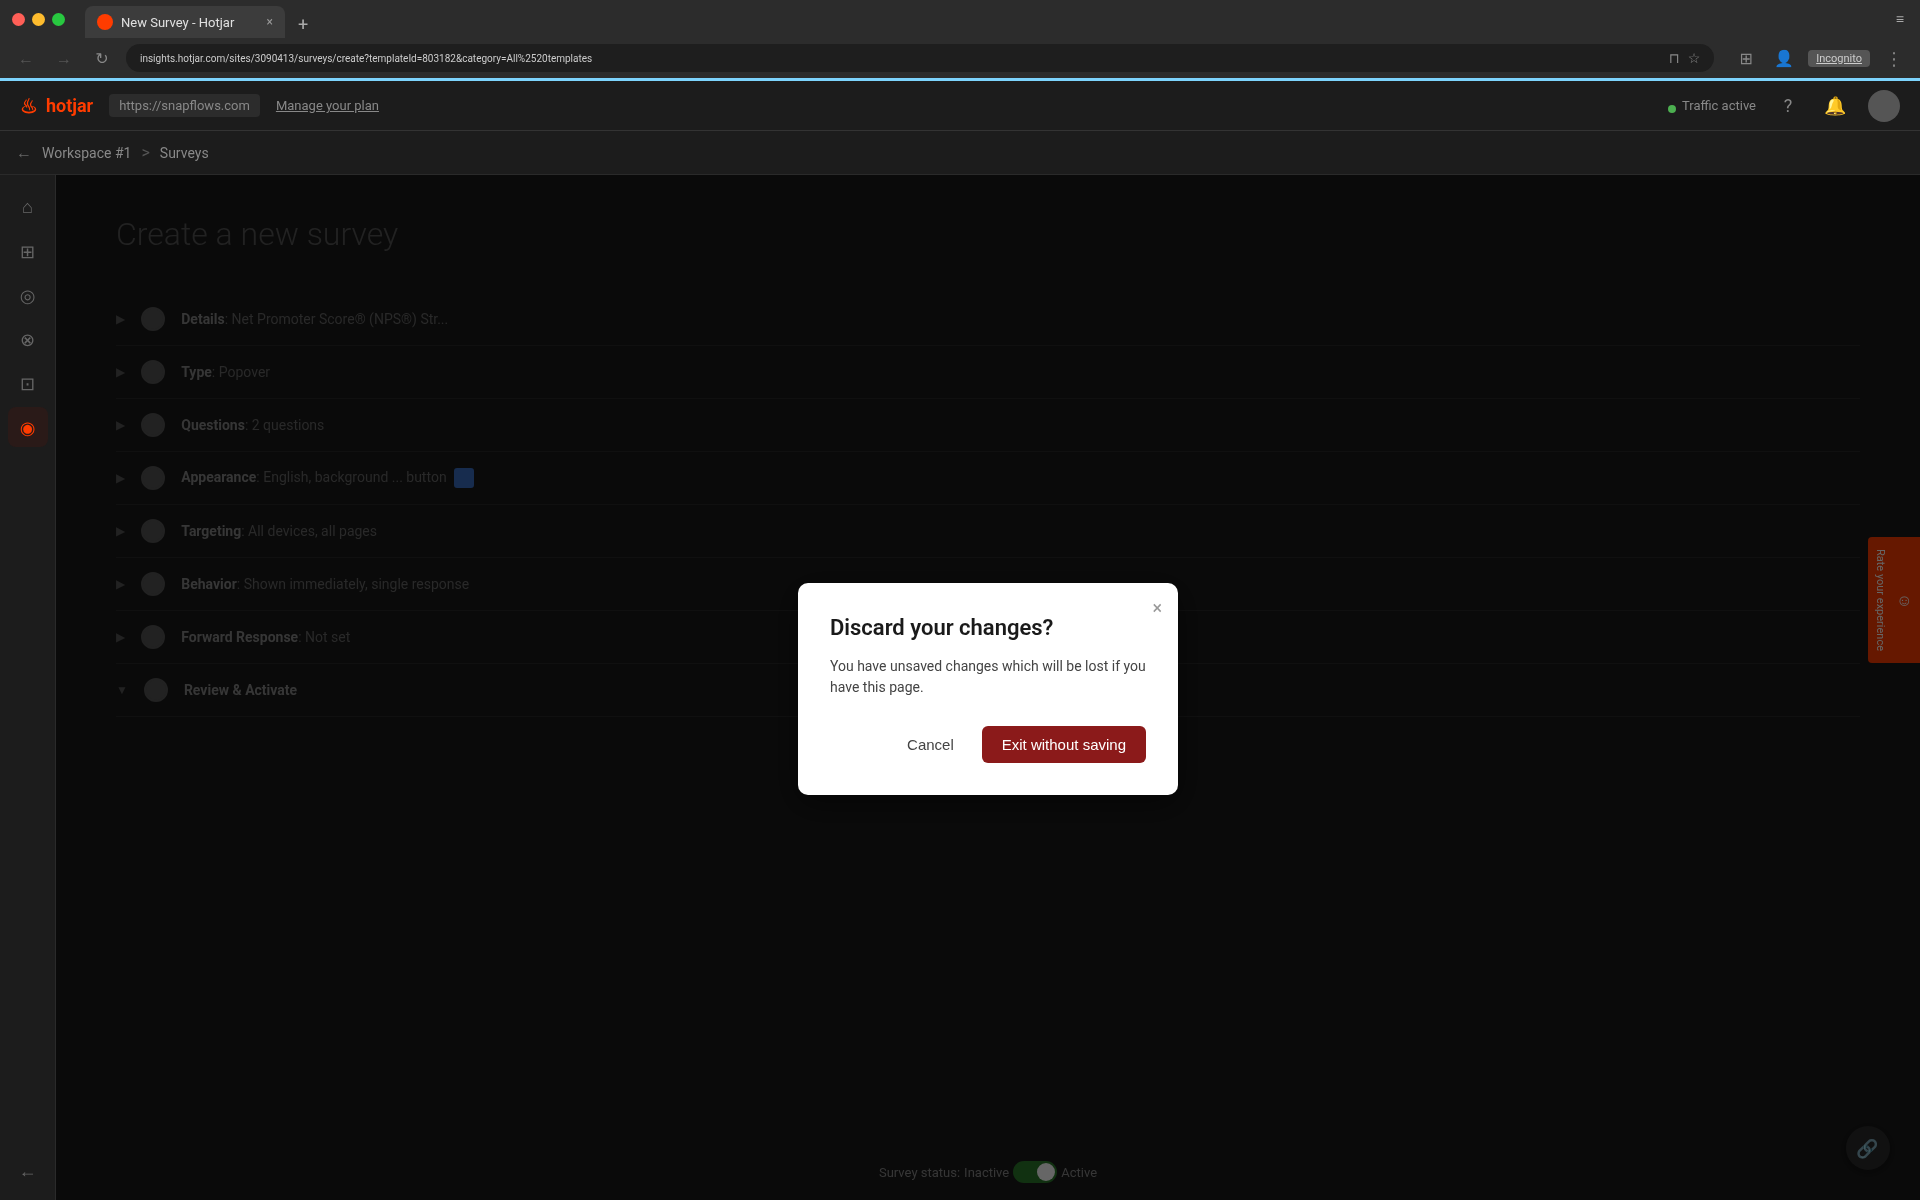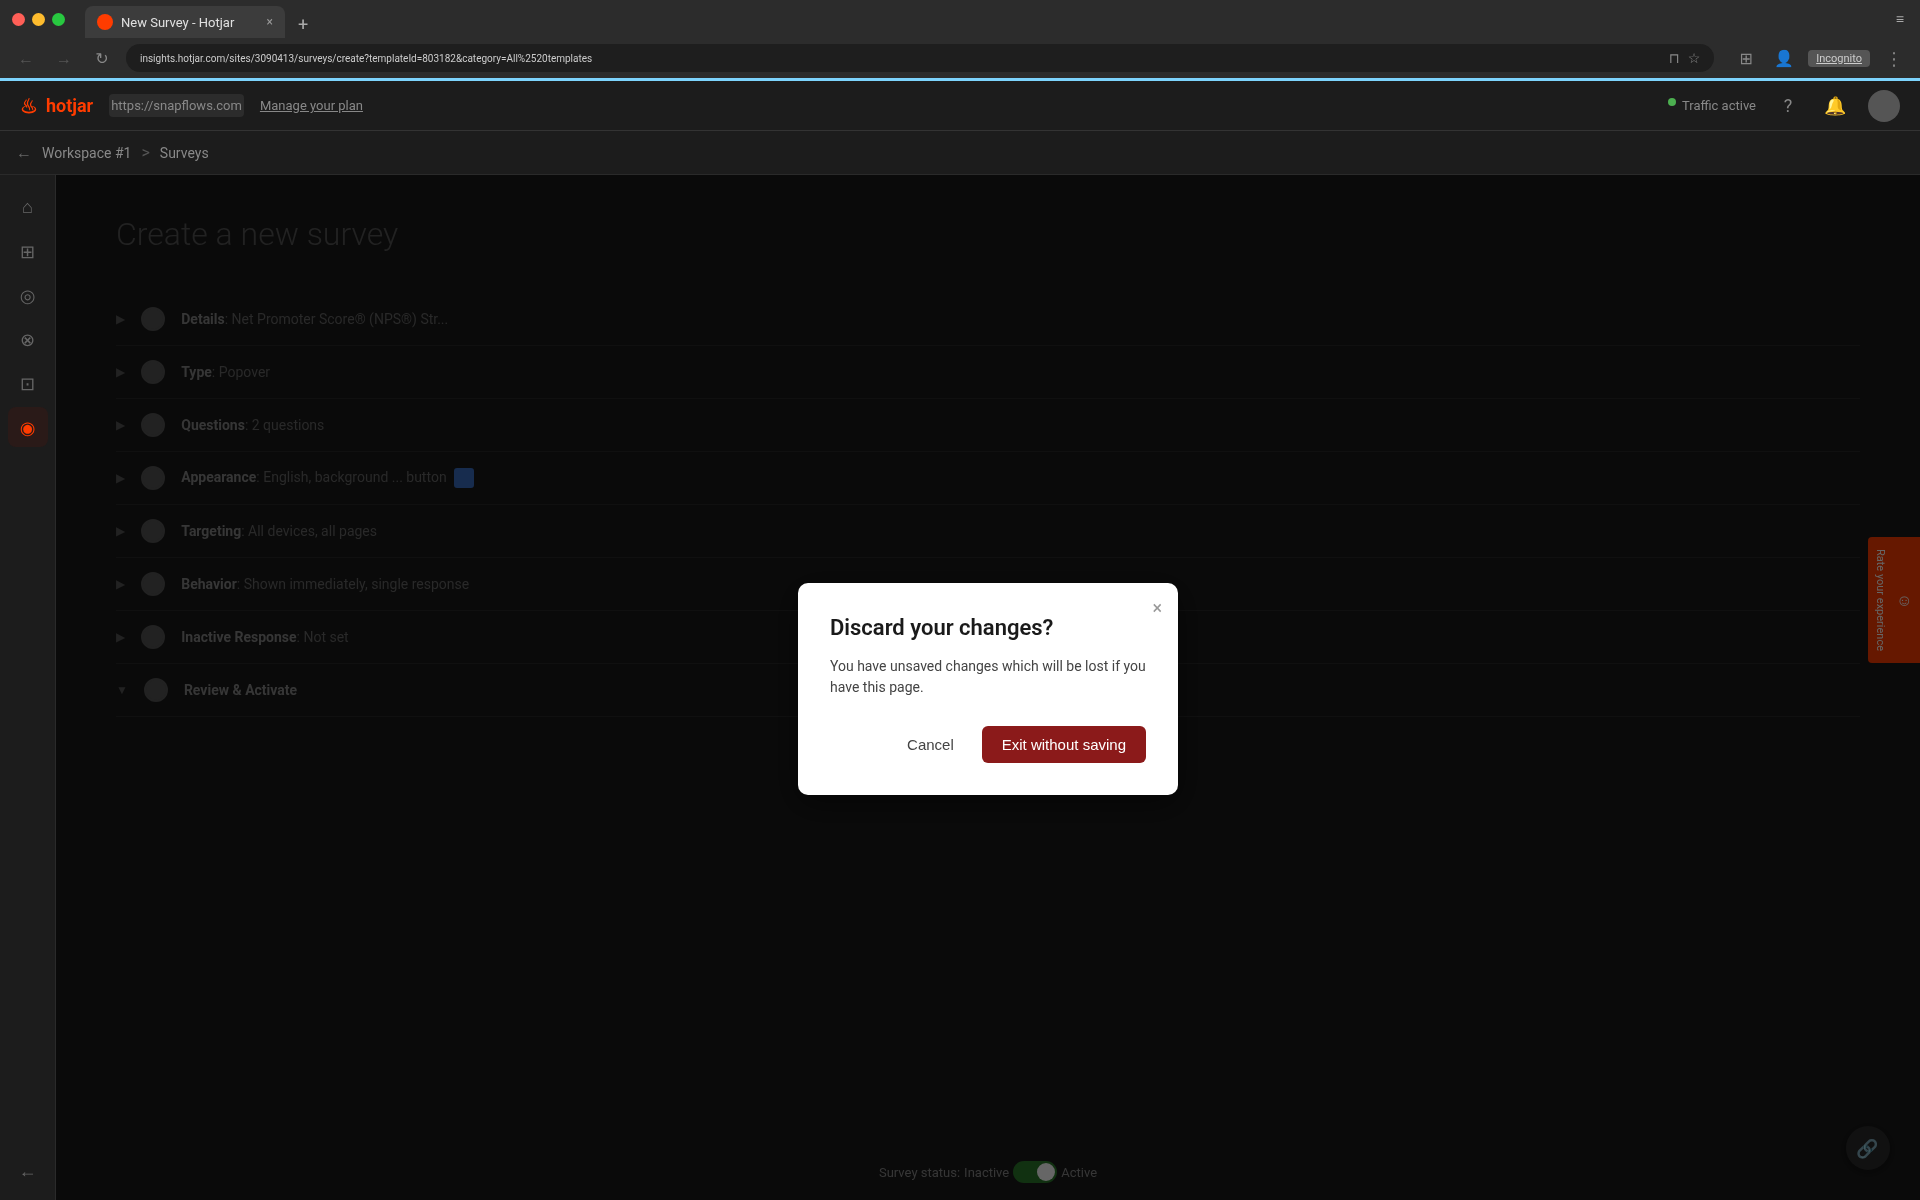--- a/index.html
+++ b/index.html
@@ -192,37 +192,37 @@
       font-size: 18px;
     }
     .logo-icon {
       color: #ff3c00;
       font-size: 20px;
     }
     .topbar-url {
       color: #888;
       font-size: 13px;
       background: #2c2c2c;
-      padding: 4px 2px;
+      padding: 4px 10px;
       border-radius: 4px;
     }
     .topbar-link {
       color: #888;
       font-size: 13px;
       text-decoration: underline;
     }
     .topbar-right {
       margin-left: auto;
       display: flex;
       align-items: center;
       gap: 16px;
     }
     .traffic-active {
       display: flex;
-      align-items: flex-start;
+      align-items: flex-end;
       gap: 6px;
       color: #888;
       font-size: 13px;
     }
     .traffic-dot {
       width: 8px;
       height: 8px;
       background: #4caf50;
       border-radius: 50%;
     }
@@ -632,21 +632,21 @@
           <div class="item-circle filled"></div>
           <span class="item-label">
             <strong>Behavior</strong>: Shown immediately, single response
           </span>
         </div>
 
         <div class="survey-item">
           <span class="item-chevron">▶</span>
           <div class="item-circle filled"></div>
           <span class="item-label">
-            <strong>Inactive Response</strong>: Not set
+            <strong>Forward Response</strong>: Not set
           </span>
         </div>
 
         <div class="survey-item">
           <span class="item-chevron">▼</span>
           <div class="item-circle filled"></div>
           <span class="item-label">
             <strong>Review &amp; Activate</strong>
           </span>
         </div>

